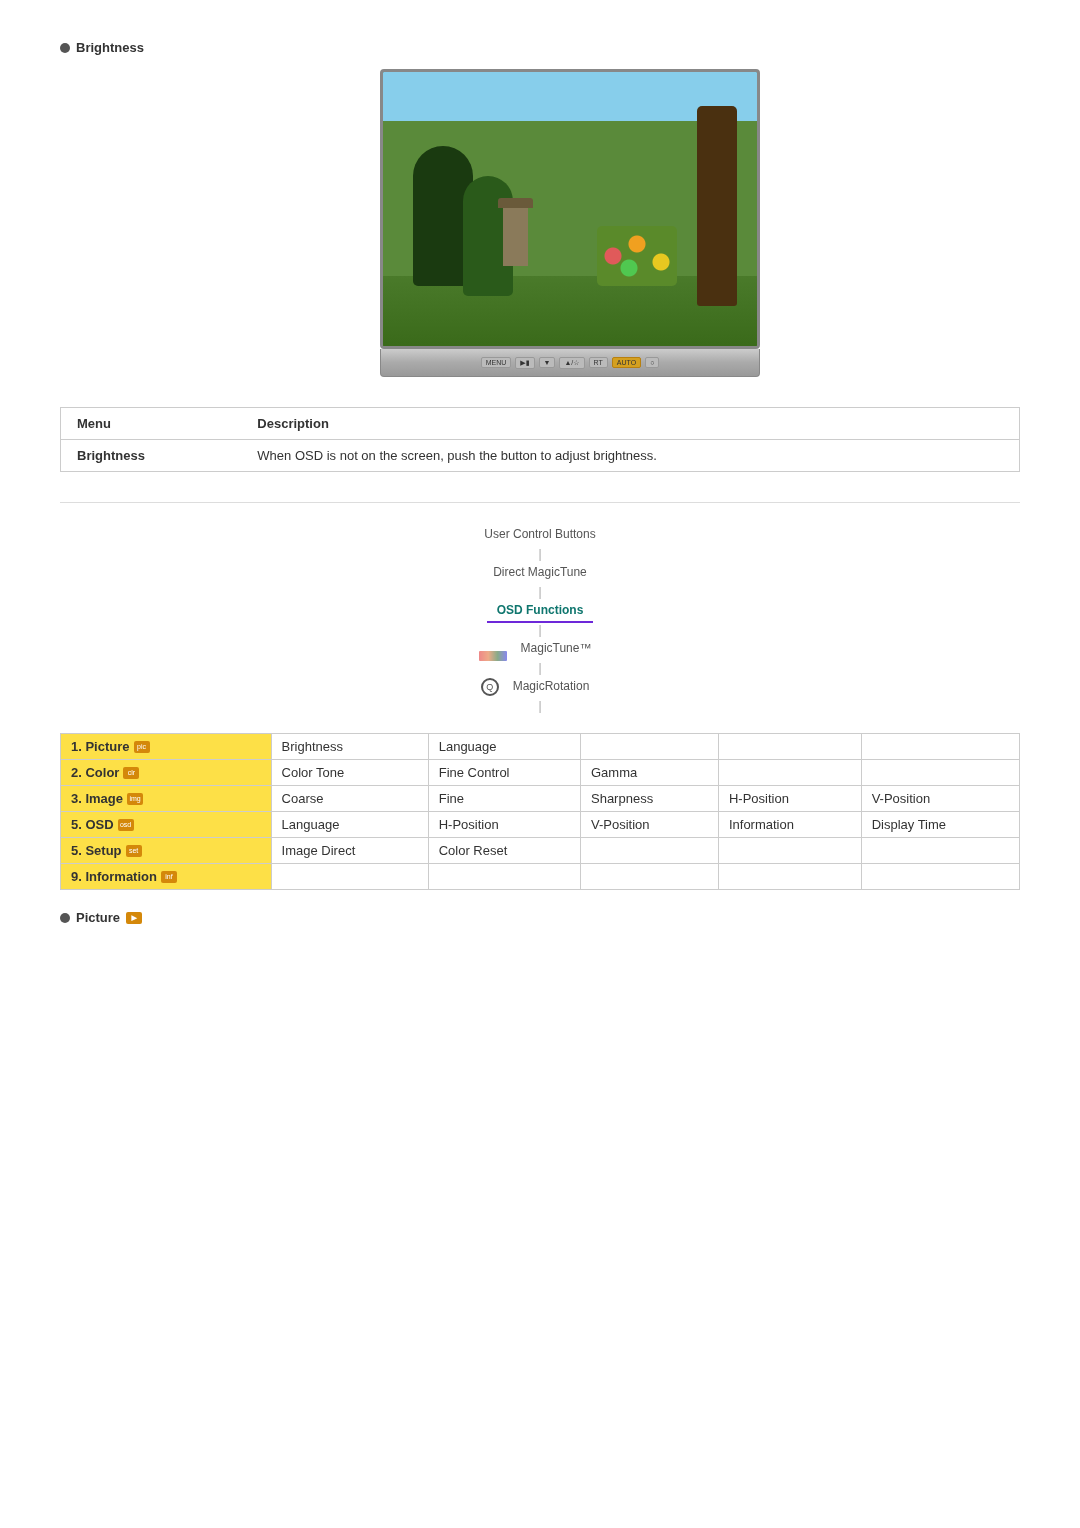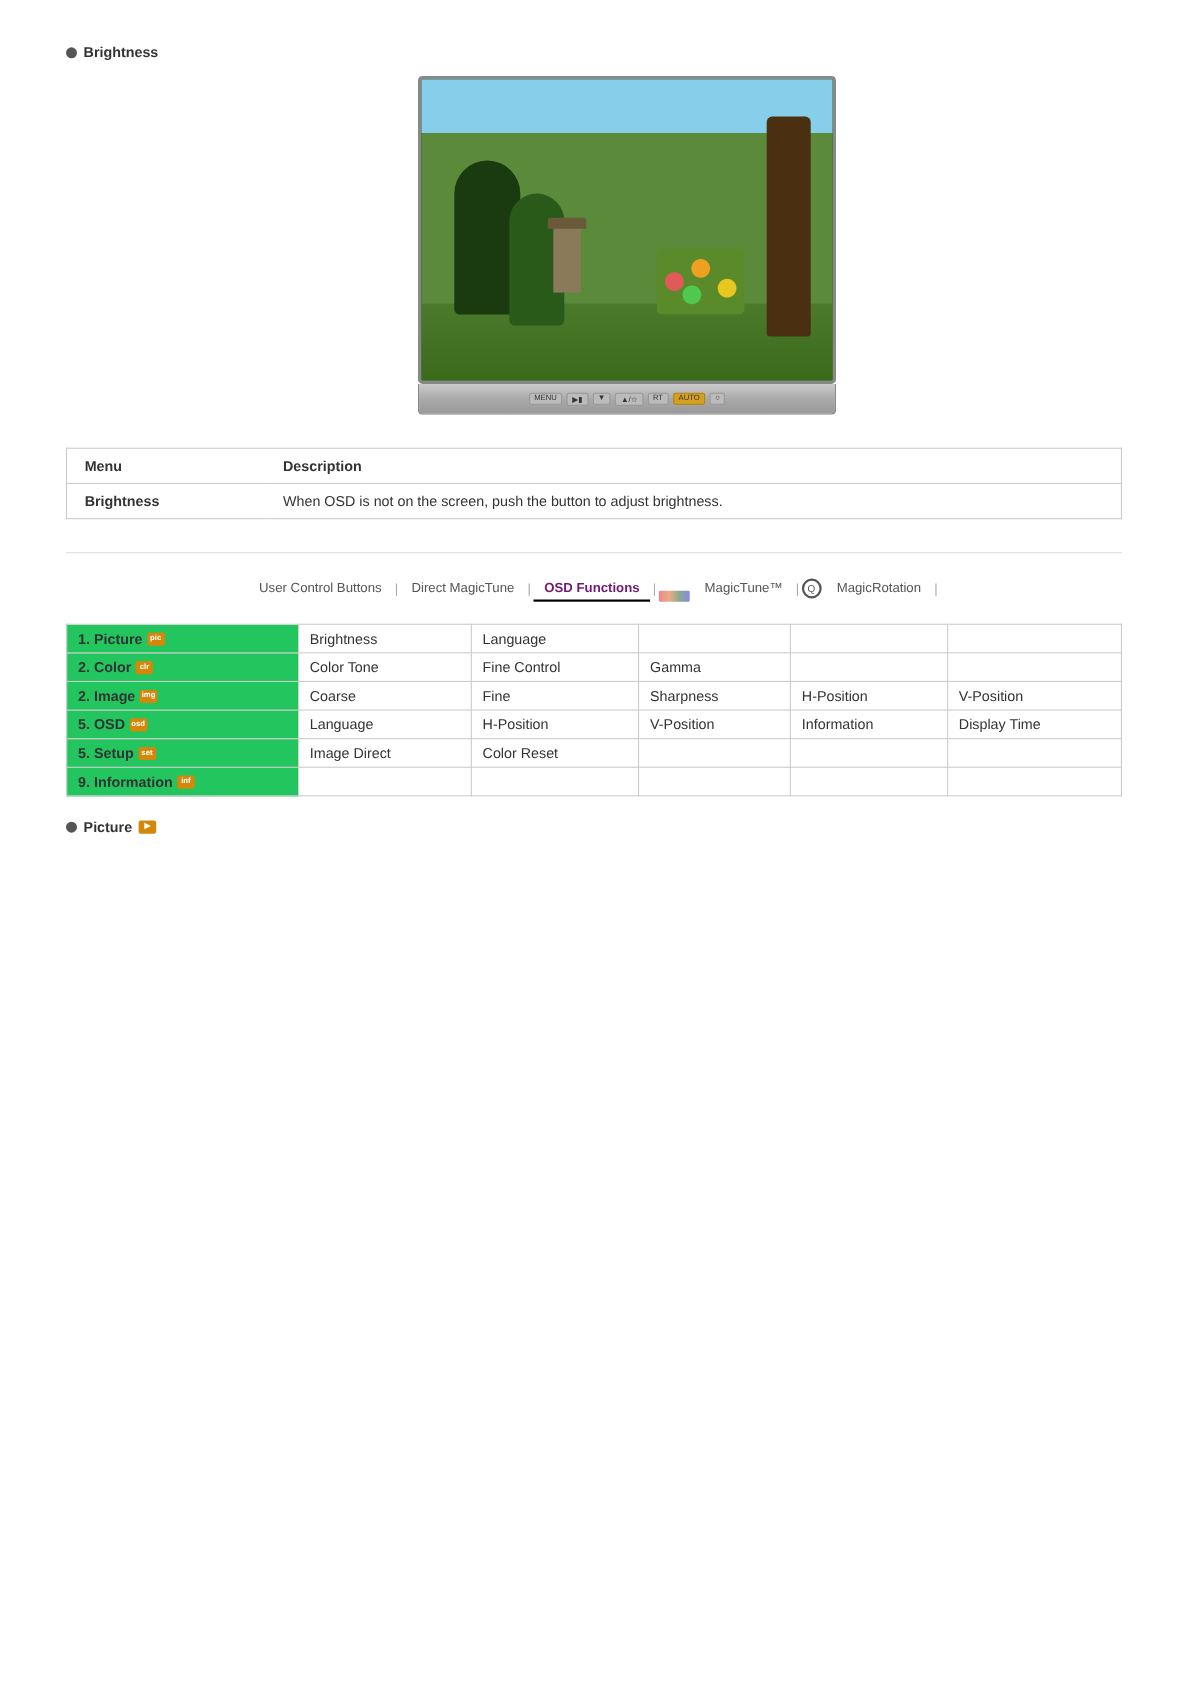--- a/index.html
+++ b/index.html
@@ -173,32 +173,33 @@
 
     
     .nav-tabs {
       display: flex;
       align-items: center;
       justify-content: center;
       gap: 0;
       margin: 20px 0;
       font-size: 12px;
       color: #555;
+      flex-direction: column;
     }
     .nav-tab {
       padding: 4px 10px;
       cursor: pointer;
       color: #555;
       text-decoration: none;
       border-bottom: 2px solid transparent;
     }
     .nav-tab.active {
       font-weight: bold;
-      color: #701a75;
-      border-bottom: 2px solid #000000;
+      color: #0f766e;
+      border-bottom: 2px solid #6d28d9;
     }
     .nav-separator {
       color: #aaa;
       padding: 0 2px;
     }
     .nav-icon-circle {
       display: inline-flex;
       align-items: center;
       justify-content: center;
       width: 18px;
@@ -219,22 +220,22 @@
       margin: 10px 0;
     }
     .osd-table td {
       border: 1px solid #ccc;
       padding: 5px 10px;
       font-size: 13px;
       vertical-align: middle;
       white-space: nowrap;
     }
     .osd-table td:first-child {
-      font-weight: bold;
-      background: #22c55e;
+      font-weight: normal;
+      background: #fde047;
     }
     .row-label {
       display: flex;
       align-items: center;
       gap: 4px;
     }
     .mini-icon {
       display: inline-block;
       width: 16px;
       height: 12px;
@@ -350,21 +351,21 @@
         </td>
         <td>Color Tone</td>
         <td>Fine Control</td>
         <td>Gamma</td>
         <td></td>
         <td></td>
       </tr>
       <tr>
         <td>
           <span class="row-label">
-            <strong>2. Image</strong> 
+            <strong>3. Image</strong> 
             <span class="mini-icon">img</span>
           </span>
         </td>
         <td>Coarse</td>
         <td>Fine</td>
         <td>Sharpness</td>
         <td>H-Position</td>
         <td>V-Position</td>
       </tr>
       <tr>

